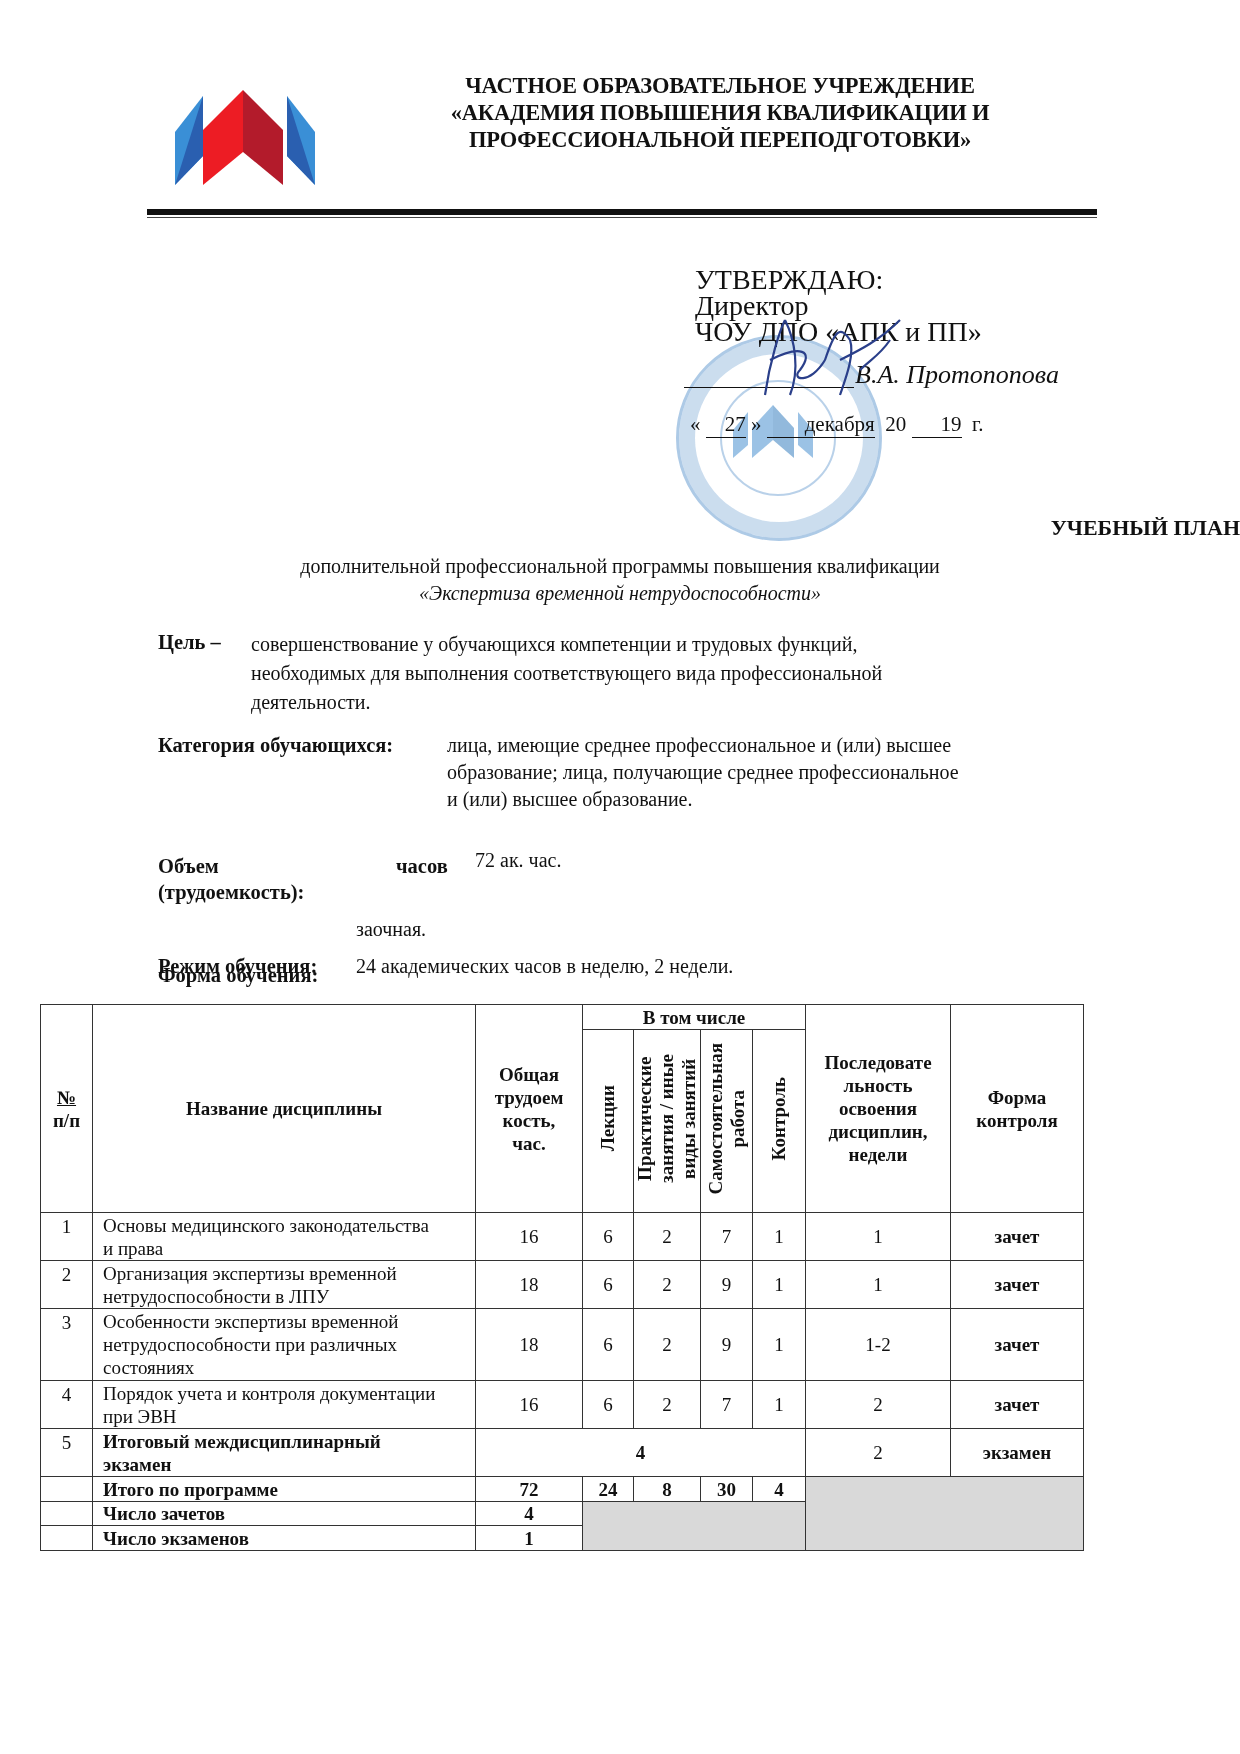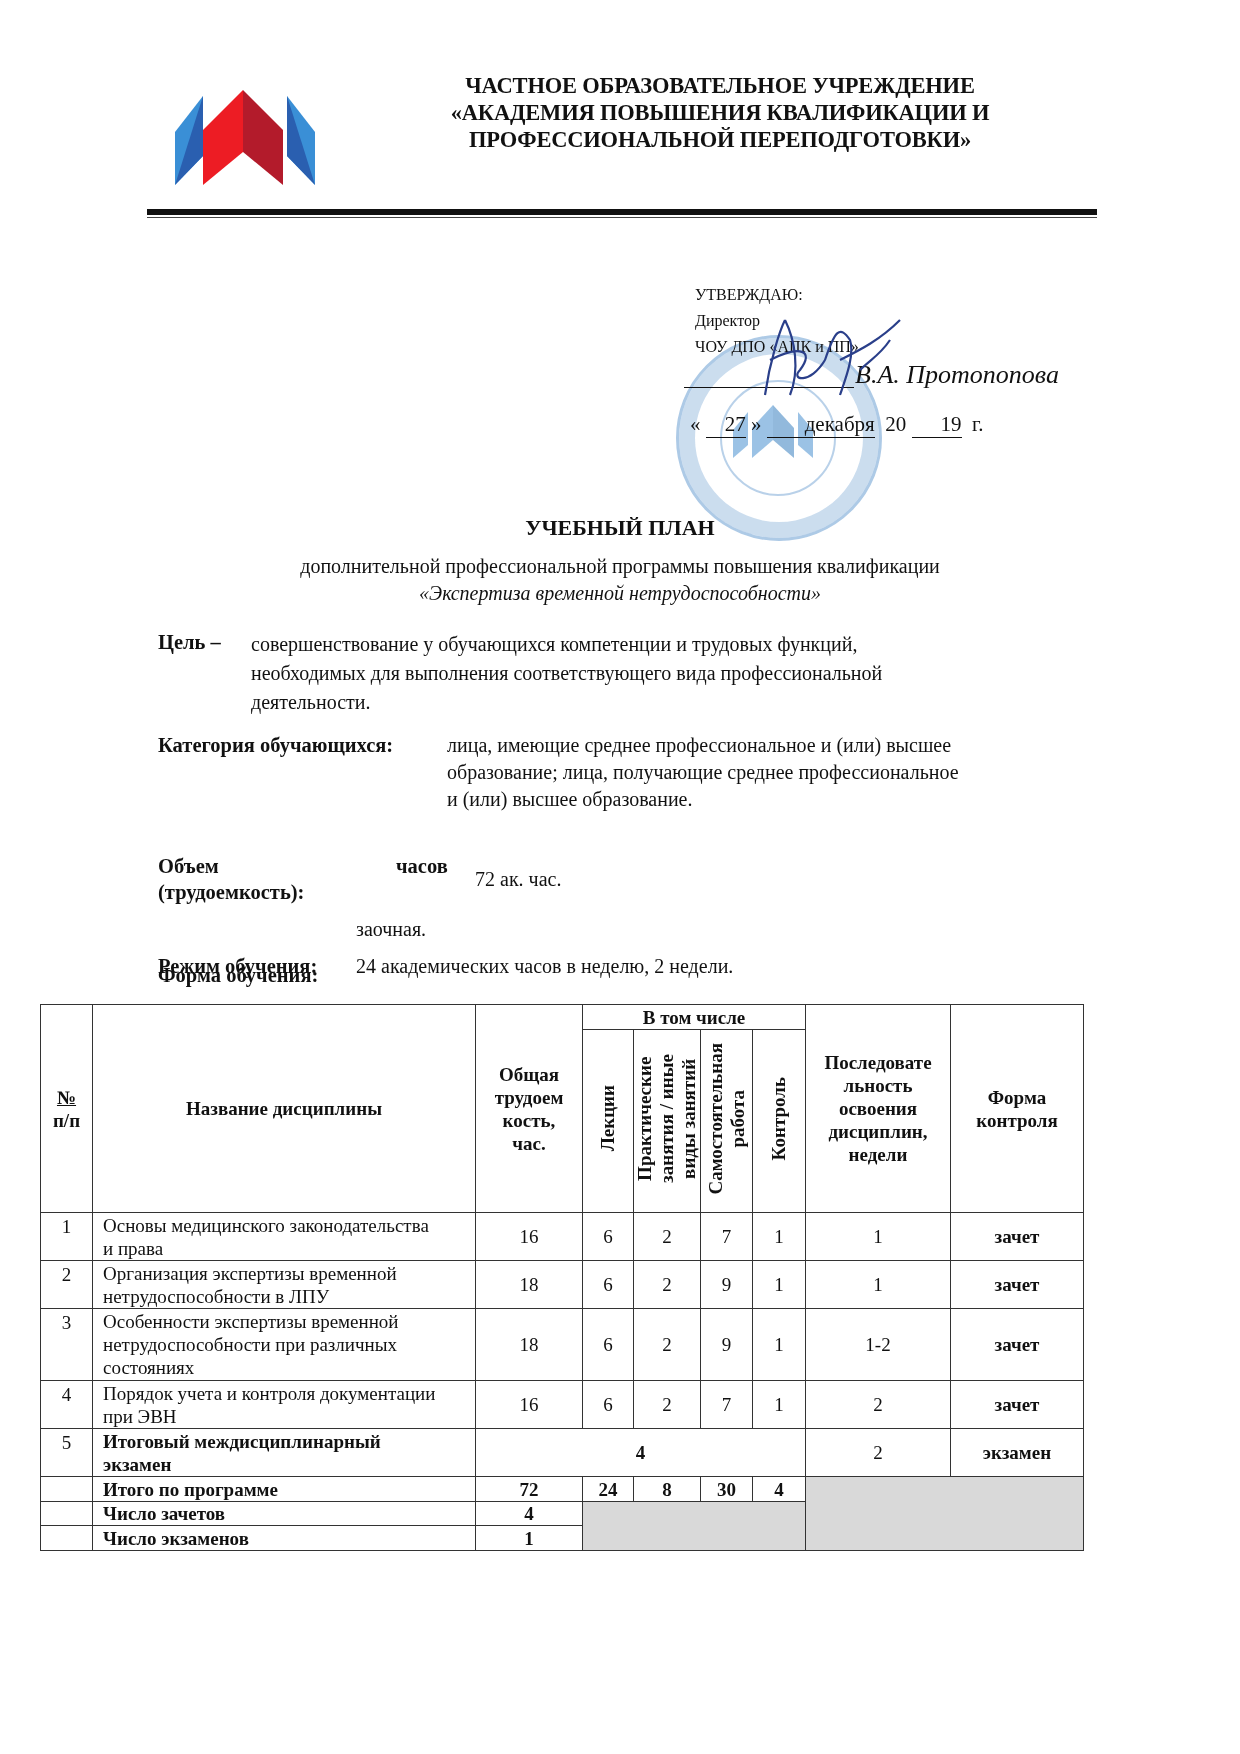--- a/index.html
+++ b/index.html
@@ -4,33 +4,33 @@
 <style>
   html, body { margin:0; padding:0; background:#fff; }
   body { width:1240px; height:1754px; position:relative; overflow:hidden;
          font-family:"Liberation Serif", serif; color:#111; }
   .abs { position:absolute; }
   .logo { left:175px; top:90px; width:140px; height:95px; }
   .org { left:355px; top:72px; width:730px; text-align:center; font-weight:bold;
          font-size:22.5px; line-height:27px; letter-spacing:-0.2px; }
   .rule1 { left:147px; top:209px; width:950px; height:6px; background:#111; }
   .rule2 { left:147px; top:217px; width:950px; height:1px; background:#444; }
-  .approve { left:695px; top:267px; font-size:16px; line-height:26px;margin-top:15px; }
+  .approve { left:695px; top:267px; font-size:28px; line-height:26px; }
   .approve div { white-space:nowrap; }
   .signline { left:684px; top:387px; width:170px; border-bottom:1.5px solid #111; }
   .signname { left:855px; top:360px; font-size:26px;font-style:italic; }
   .date { left:690px; top:412px; font-size:21px; white-space:nowrap; }
   .date span.u { display:inline-block; border-bottom:1.5px solid #111; text-align:right; }
   .stamp { left:676px; top:335px; width:200px; height:200px; border-radius:50%;
            border:3px solid rgba(80,140,200,0.55); box-shadow: inset 0 0 0 14px rgba(255,255,255,0), inset 0 0 0 16px rgba(80,140,200,0.35);
            opacity:0.85; }
   .stamp-inner { left:720px; top:380px; width:112px; height:112px; border-radius:50%; border:2px solid rgba(80,140,200,0.4); }
   .stamp-logo { left:728px; top:400px; width:90px; height:60px; }
   .sig { left:740px; top:300px; width:180px; height:130px; }
-  .title { left:0; width:1240px; top:515px; text-align:center; font-weight:bold; font-size:22px; }
+  .title { left:0; width:1240px; top:515px; text-align:right; font-weight:bold; font-size:22px; }
   .subtitle { left:0; width:1240px; top:553px; text-align:center; font-size:20px; line-height:27px; }
   .subtitle i { display:block; }
   .lbl { font-weight:bold; font-size:20.5px; }
   .txt { font-size:20px; line-height:29px; }
   table.plan { position:absolute; left:40px; top:1004px; border-collapse:collapse; table-layout:fixed; font-size:19px; }
   table.plan td { border:1.5px solid #333; padding:0 4px; text-align:center; vertical-align:middle; line-height:23px; }
   table.plan td.name { text-align:left; padding-left:10px; }
   table.plan td.num { vertical-align:top; padding-top:2px; }
   .hdr { font-weight:bold; font-size:19px; }
   .vert { writing-mode:vertical-rl; transform:rotate(180deg); display:inline-block; font-weight:bold; font-size:19px; line-height:22px; text-align:center; }
@@ -101,21 +101,21 @@
 
 <div class="abs lbl" style="left:158px;top:734px">Категория обучающихся:</div>
 <div class="abs txt" style="left:447px;top:732px;line-height:27px">
   <div>лица, имеющие среднее профессиональное и (или) высшее</div>
   <div>образование; лица, получающие среднее профессиональное</div>
   <div>и (или) высшее образование.</div>
 </div>
 
 <div class="abs lbl" style="left:158px;top:855px">Объем</div>
 <div class="abs lbl" style="left:396px;top:855px">часов</div>
-<div class="abs txt" style="left:475px;top:865px">72 ак. час.</div>
+<div class="abs txt" style="left:475px;top:846px">72 ак. час.</div>
 <div class="abs lbl" style="left:158px;top:881px">(трудоемкость):</div>
 
 <div class="abs lbl" style="left:158px;top:964px">Форма обучения:</div>
 <div class="abs txt" style="left:356px;top:915px">заочная.</div>
 
 <div class="abs lbl" style="left:158px;top:955px">Режим обучения:</div>
 <div class="abs txt" style="left:356px;top:952px">24 академических часов в неделю, 2 недели.</div>
 
 <table class="plan">
   <colgroup>

